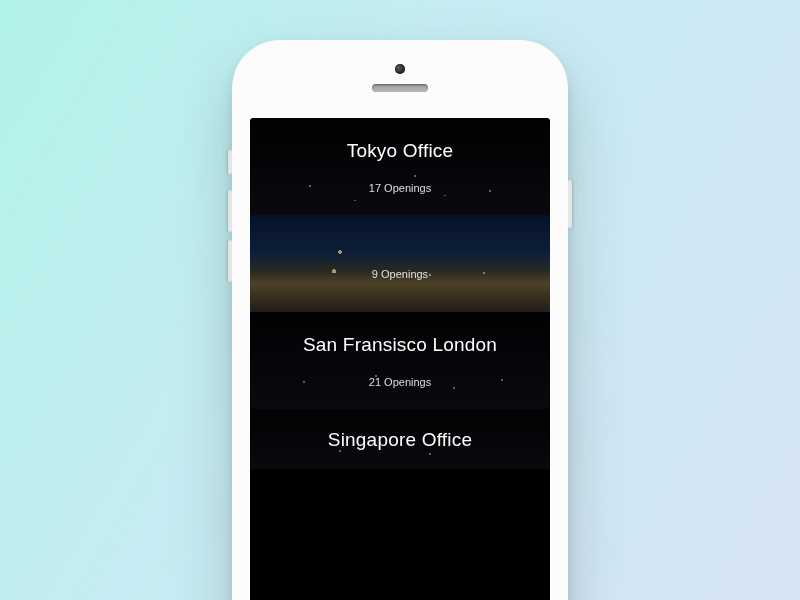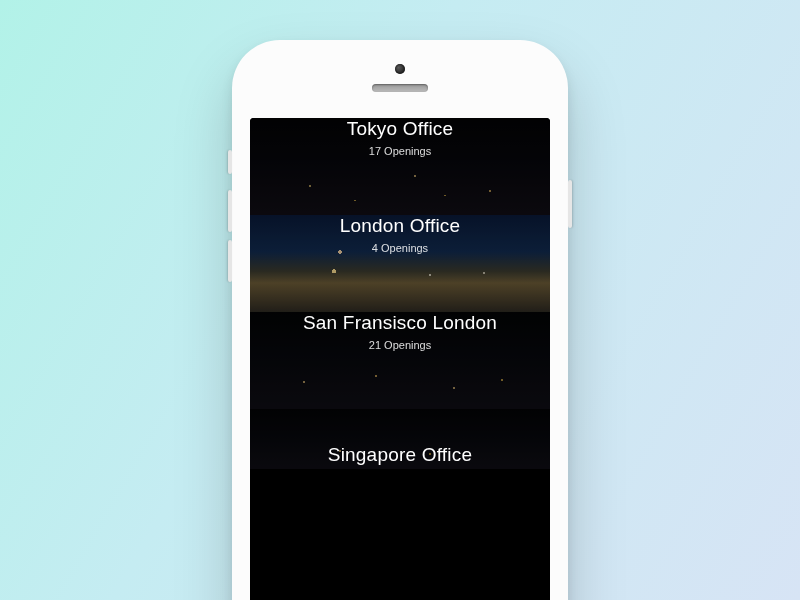--- a/index.html
+++ b/index.html
@@ -56,20 +56,21 @@
   }
 
   .list { display: flex; flex-direction: column; width: 100%; height: 100%; }
 
   .row {
     position: relative;
     height: 97px;
     display: flex;
     flex-direction: column;
     align-items: center;
+    justify-content: center;
     color: #fff;
     text-align: center;
     cursor: pointer;
     overflow: hidden;
   }
   .row-partial { height: 60px; justify-content: flex-end; }
   .row-partial .openings { margin-bottom: -2px; opacity: 0; }
 
   .row .bg {
     position: absolute; inset: 0;
@@ -81,21 +82,21 @@
   .row .title {
     position: relative;
     font-size: 19px;
     font-weight: 400;
     letter-spacing: 0.2px;
   }
   .row .openings {
     position: relative;
     font-size: 11px;
     font-weight: 300;
-    margin-top: 5px;
+    margin-top: 20px;
     opacity: 0.85;
   }
 
   
   .bg-tokyo {
     background:
       radial-gradient(1px 1px at 20% 70%, #f5d47a 99%, transparent),
       radial-gradient(1px 1px at 55% 60%, #ffd88a 99%, transparent),
       radial-gradient(1px 1px at 80% 75%, #ffcf70 99%, transparent),
       radial-gradient(1px 1px at 35% 85%, #f5c95a 99%, transparent),
@@ -166,22 +167,21 @@
         <div class="bg bg-tokyo"></div>
         <div class="overlay"></div>
         <div class="title">Tokyo Office</div>
         <div class="openings">17 Openings</div>
       </div>
 
 
       <div class="row">
         <div class="bg bg-london"></div>
         <div class="overlay"></div>
-        <div class="title">London Office</div>
-        <div class="openings">4 Openings</div>
+        <div class="openings">9 Openings</div>
       </div>
 
       <div class="row">
         <div class="bg bg-sf"></div>
         <div class="overlay"></div>
         <div class="title">San Fransisco London</div>
         <div class="openings">21 Openings</div>
       </div>
 
       <div class="row row-partial">

